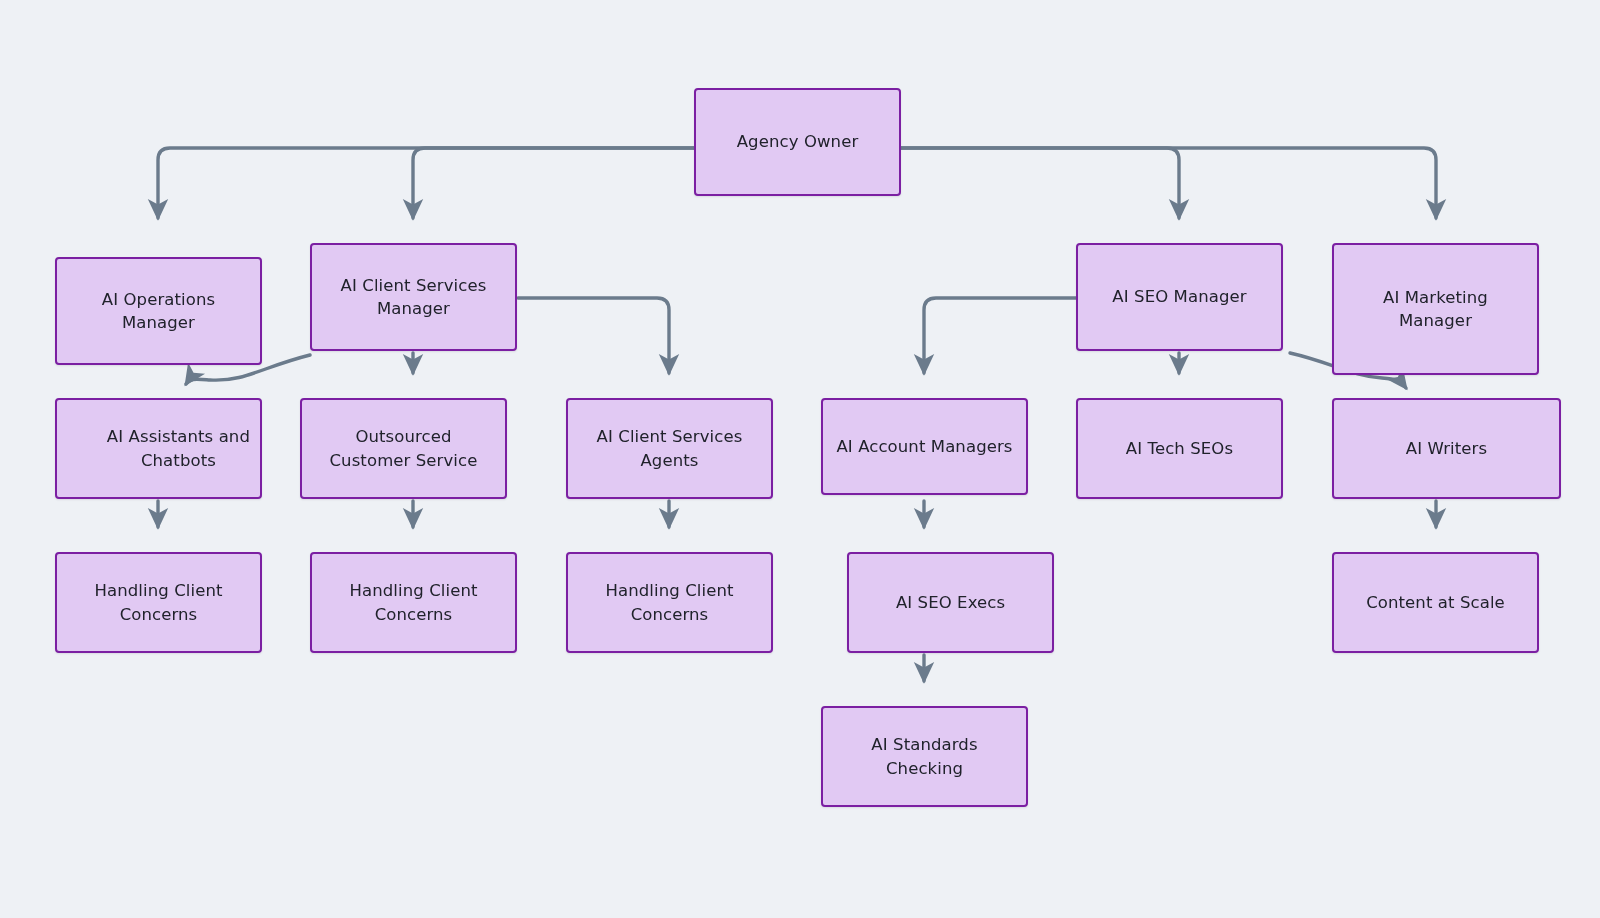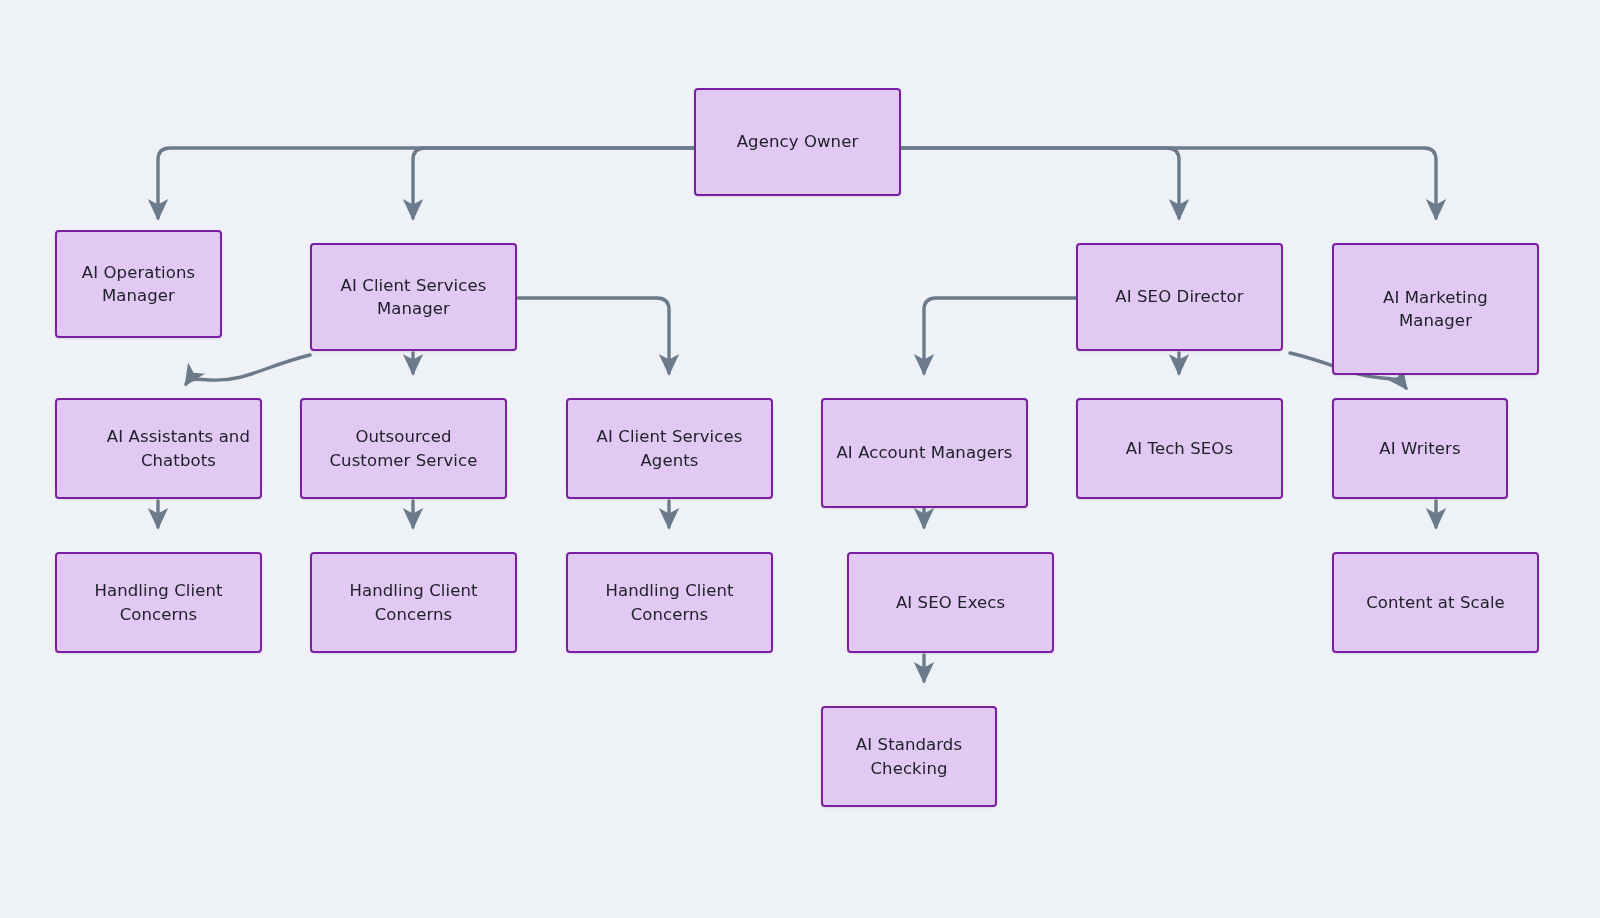--- a/index.html
+++ b/index.html
@@ -78,73 +78,73 @@
         <path d="M 924 501 L 924 527" fill="none" stroke="#6b7b8c" stroke-width="3.4" stroke-linecap="round" stroke-linejoin="round" marker-end="url(#arrow)"></path>
         <path d="M 1436 501 L 1436 527" fill="none" stroke="#6b7b8c" stroke-width="3.4" stroke-linecap="round" stroke-linejoin="round" marker-end="url(#arrow)"></path>
         <path d="M 924 655 L 924 681" fill="none" stroke="#6b7b8c" stroke-width="3.4" stroke-linecap="round" stroke-linejoin="round" marker-end="url(#arrow)"></path>
       </g>
   </svg>
 
   <div id="nodes-group">
       <div class="node" style="left: 694px; top: 88px; width: 207px; height: 108px;">
         <span class="node-label">Agency Owner</span>
       </div>
-      <div class="node" style="left: 55px; top: 230px; width: 167px; height: 108px;">
+      <div class="node" style="left: 55px; top: 257px; width: 207px; height: 108px;">
         <span class="node-label">AI Operations
 Manager</span>
       </div>
       <div class="node" style="left: 310px; top: 243px; width: 207px; height: 108px;">
         <span class="node-label">AI Client Services
 Manager</span>
       </div>
       <div class="node" style="left: 1076px; top: 243px; width: 207px; height: 108px;">
-        <span class="node-label">AI SEO Director</span>
+        <span class="node-label">AI SEO Manager</span>
       </div>
       <div class="node" style="left: 1332px; top: 243px; width: 207px; height: 132px;">
         <span class="node-label">AI Marketing
 Manager</span>
       </div>
       <div class="node" style="left: 55px; top: 398px; width: 207px; height: 101px; justify-content: flex-end;">
         <span class="node-label">AI Assistants and
 Chatbots</span>
       </div>
       <div class="node" style="left: 300px; top: 398px; width: 207px; height: 101px;">
         <span class="node-label">Outsourced
 Customer Service</span>
       </div>
       <div class="node" style="left: 566px; top: 398px; width: 207px; height: 101px;">
         <span class="node-label">AI Client Services
 Agents</span>
       </div>
-      <div class="node" style="left: 821px; top: 398px; width: 207px; height: 110px;">
+      <div class="node" style="left: 821px; top: 398px; width: 207px; height: 97px;">
         <span class="node-label">AI Account Managers</span>
       </div>
       <div class="node" style="left: 1076px; top: 398px; width: 207px; height: 101px; text-align: center;">
         <span class="node-label">AI Tech SEOs</span>
       </div>
-      <div class="node" style="left: 1332px; top: 398px; width: 176px; height: 101px;">
+      <div class="node" style="left: 1332px; top: 398px; width: 229px; height: 101px;">
         <span class="node-label">AI Writers</span>
       </div>
       <div class="node" style="left: 55px; top: 552px; width: 207px; height: 101px;">
         <span class="node-label">Handling Client
 Concerns</span>
       </div>
       <div class="node" style="left: 310px; top: 552px; width: 207px; height: 101px;">
         <span class="node-label">Handling Client
 Concerns</span>
       </div>
       <div class="node" style="left: 566px; top: 552px; width: 207px; height: 101px;">
         <span class="node-label">Handling Client
 Concerns</span>
       </div>
       <div class="node" style="left: 821px; top: 552px; width: 207px; height: 101px; margin-left: 26px;">
         <span class="node-label">AI SEO Execs</span>
       </div>
       <div class="node" style="left: 1332px; top: 552px; width: 207px; height: 101px; text-align: right;">
         <span class="node-label">Content at Scale</span>
       </div>
-      <div class="node" style="left: 821px; top: 706px; width: 176px; height: 101px;">
+      <div class="node" style="left: 821px; top: 706px; width: 207px; height: 101px;">
         <span class="node-label">AI Standards
 Checking</span>
       </div>
     </div>
 
 </div>
 
 </body></html>

